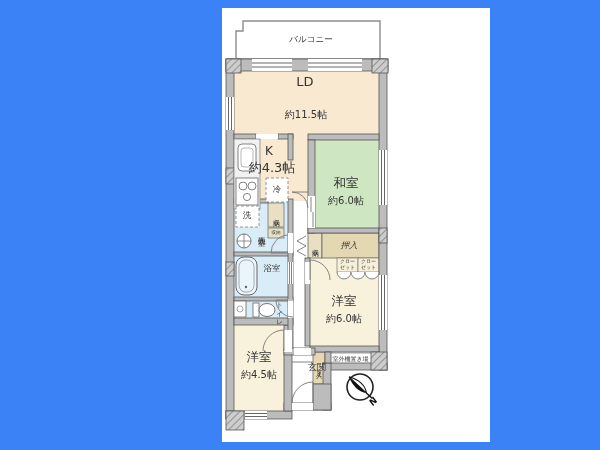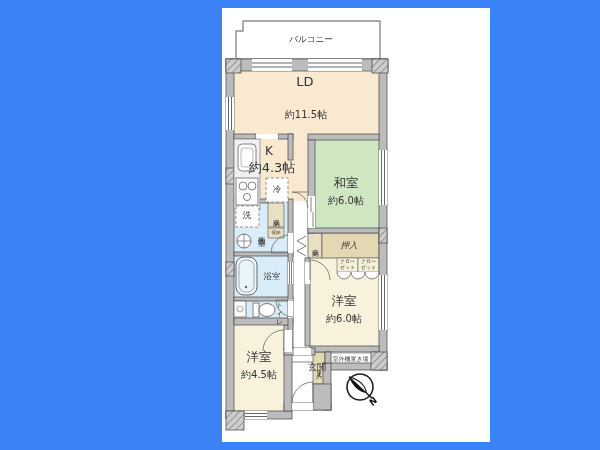--- a/index.html
+++ b/index.html
@@ -242,21 +242,21 @@
 
   <div class="lbl" style="left:349px;top:246px;font-size:8.5px;font-style:italic;">押入</div>
 
   <div class="lbl micro" style="left:347.5px;top:265px;">
     <span>クロー</span><br><span>ゼット</span>
   </div>
   <div class="lbl micro" style="left:368.5px;top:265px;">
     <span>クロー</span><br><span>ゼット</span>
   </div>
 
-  <div class="lbl" style="left:272px;top:277px;font-size:8.5px;text-align:right;">浴室</div>
+  <div class="lbl" style="left:272px;top:269px;font-size:8.5px;text-align:right;">浴室</div>
   <div class="lbl vert" style="left:279px;top:310px;font-size:6.5px;">トイレ</div>
 
   <div class="lbl room-name" style="left:344px;top:301px;">洋室</div>
   <div class="lbl room-size" style="left:344px;top:318px;">約6.0帖</div>
 
   <div class="lbl room-name" style="left:259px;top:357px;">洋室</div>
   <div class="lbl room-size" style="left:259px;top:374px;text-align:right;">約4.5帖</div>
 
   <div class="lbl" style="left:317px;top:368px;font-size:9px;">玄関</div>
   <div class="lbl vert" style="left:319px;top:367px;font-size:6px;">下足入</div>

